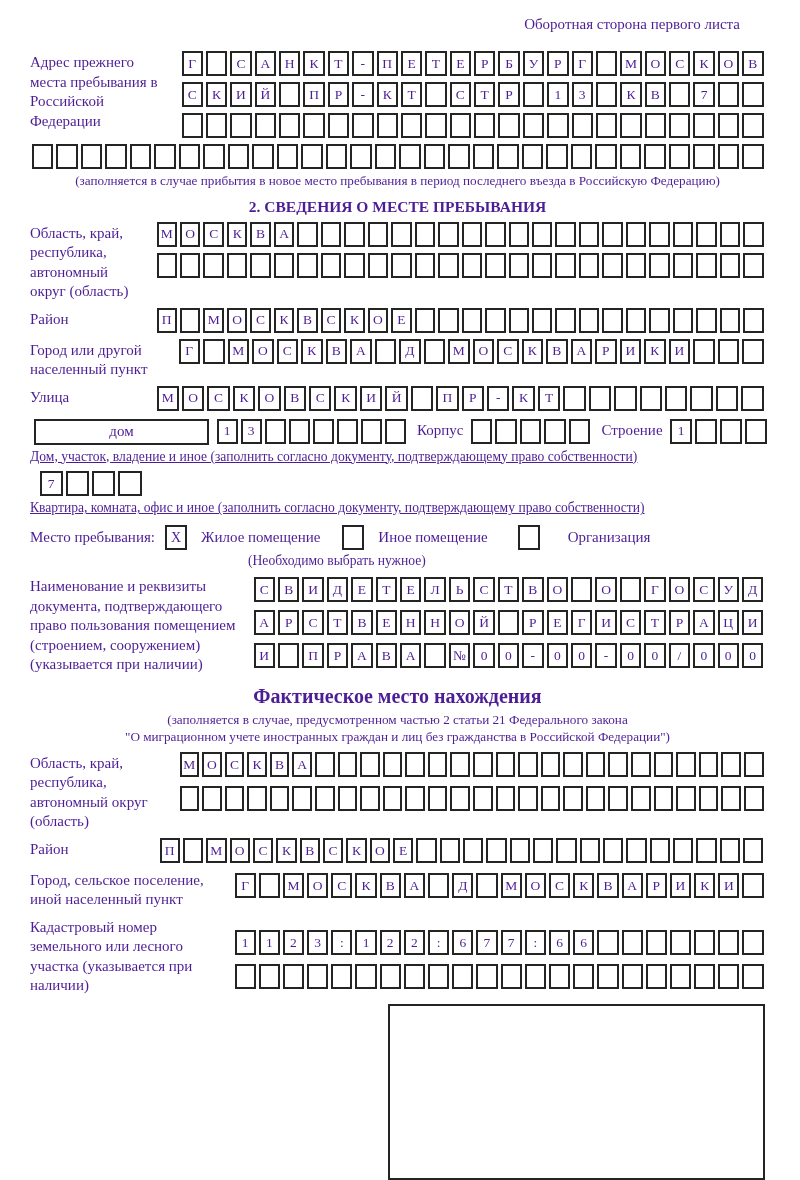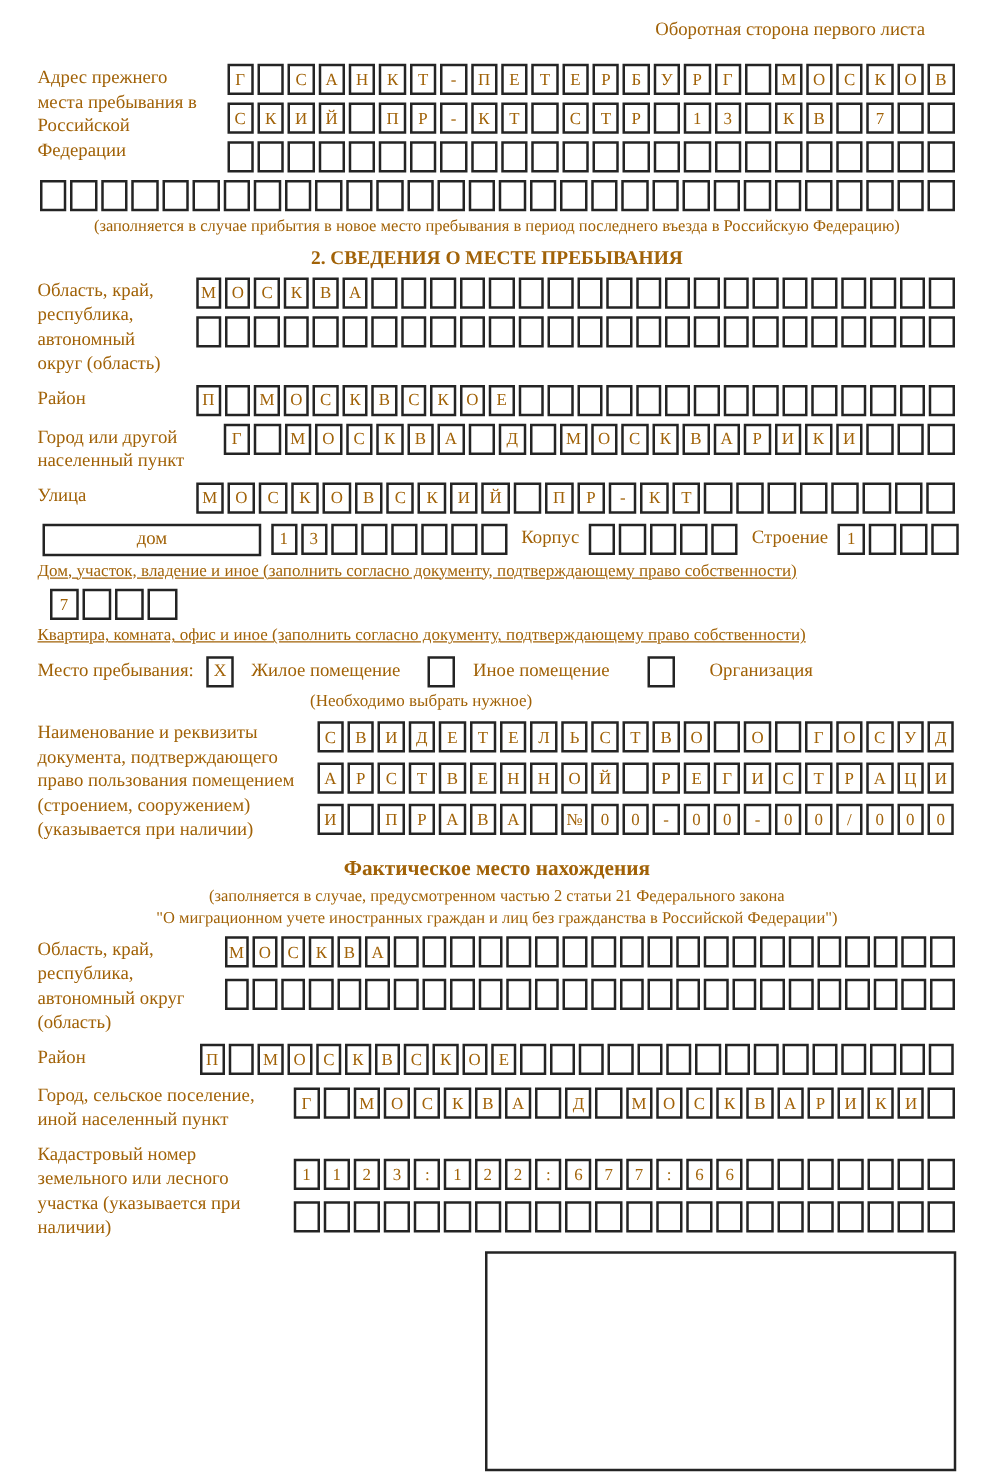--- a/index.html
+++ b/index.html
@@ -3,21 +3,21 @@
 <meta charset="utf-8">
 <style>
   html,body{margin:0;padding:0;background:#fff;}
   .page{
     position:relative;
     width:800px;height:1180px;
     margin:0 auto;
     box-sizing:border-box;
     padding:16px 35px 10px 30px;
     font-family:"Liberation Serif", serif;
-    color:#a16207;
+    color:#4c1d95;
     overflow:hidden;
     background:#fff;
   }
   .hdr{
     text-align:right;
     font-size:15px;
     padding-right:25px;
     margin-bottom:18px;
   }
   .frow{display:flex;align-items:flex-start;}
@@ -35,21 +35,21 @@
   .cell{
     flex:1 1 0;min-width:0;height:21px;
     border:2px solid #242424;margin:0 1.5px;
     display:flex;align-items:center;justify-content:center;
     font-size:13.5px;line-height:1;background:#fff;
   }
   .full{margin-top:6px;}
   .note{font-size:13.2px;text-align:center;margin-top:4px;line-height:1.25;}
   .note-left{font-size:13.6px;text-align:left;margin-top:4px;line-height:1.25;text-decoration:underline;}
   .sec-title{font-weight:bold;font-size:15.5px;text-align:center;margin:8px 0 6px;}
-  .sub-title{font-weight:bold;font-size:17px;text-align:center;margin:10px 0 4px;}
+  .sub-title{font-weight:bold;font-size:20px;text-align:center;margin:10px 0 4px;}
   .mt6{margin-top:6px;}
   .mt8{margin-top:8px;}
   .wbox{
     box-sizing:border-box;border:2px solid #242424;height:26px;
     display:flex;align-items:center;justify-content:center;
     font-size:15px;background:#fff;flex:0 0 auto;
   }
   .house-box{width:175px;margin-left:4px;}
   .apt-box{width:200px;margin-left:4px;}
   .inline-lbl{font-size:15px;padding:3px 6px 0 10px;flex:0 0 auto;}

